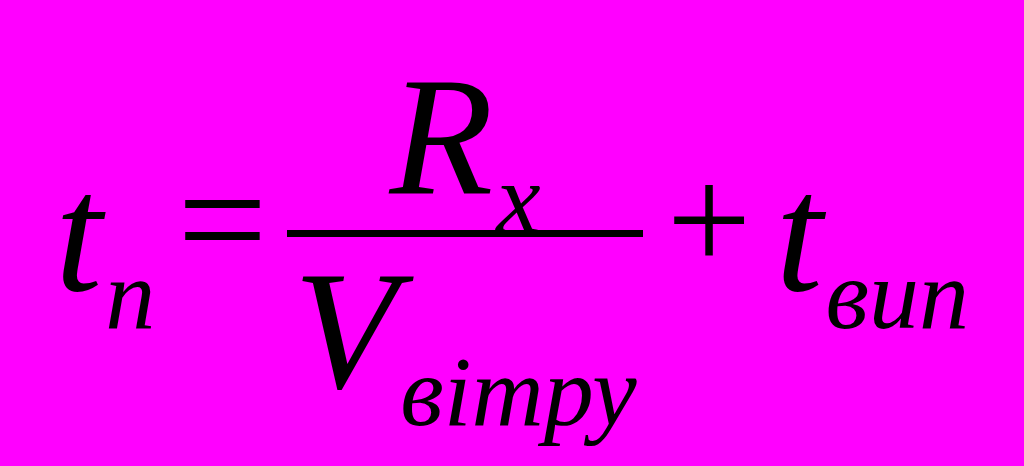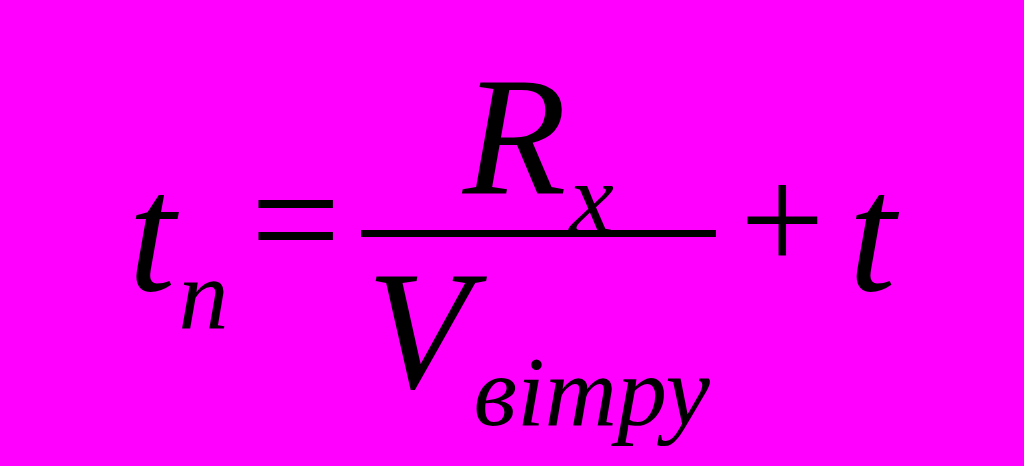--- a/index.html
+++ b/index.html
@@ -94,16 +94,17 @@
       <span class="den term">
         <span class="base">V</span>
         <span class="sub">вітру</span>
       </span>
     </span>
 
     <span class="plus">+</span>
 
     <span class="term">
       <span class="base">t</span>
+      <span class="sub">вип</span>
     </span>
 
   </div>
 </div>
 
 </body></html>

